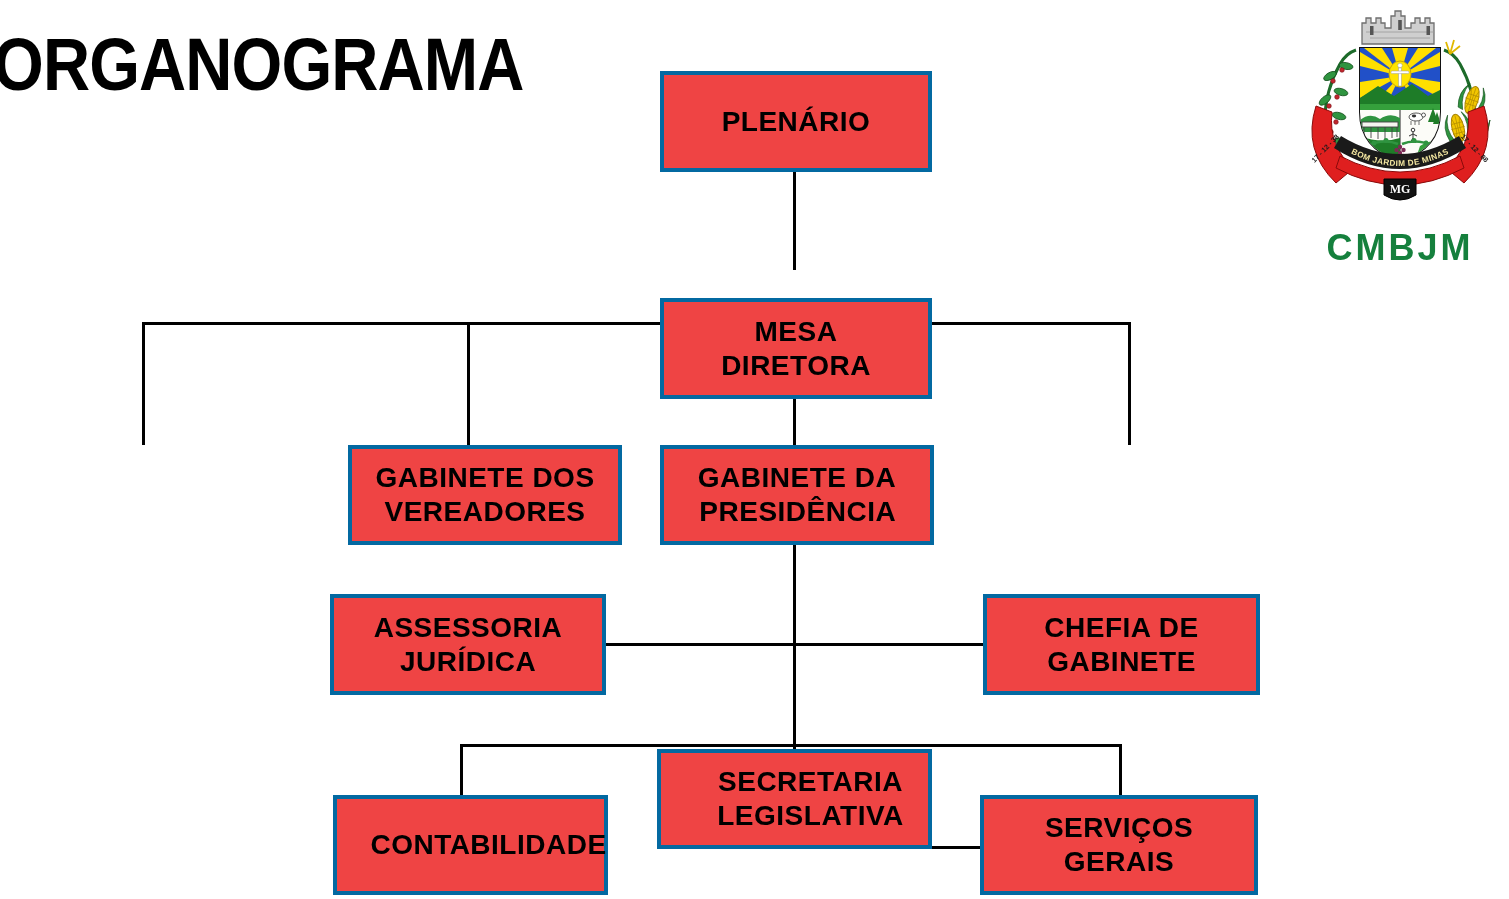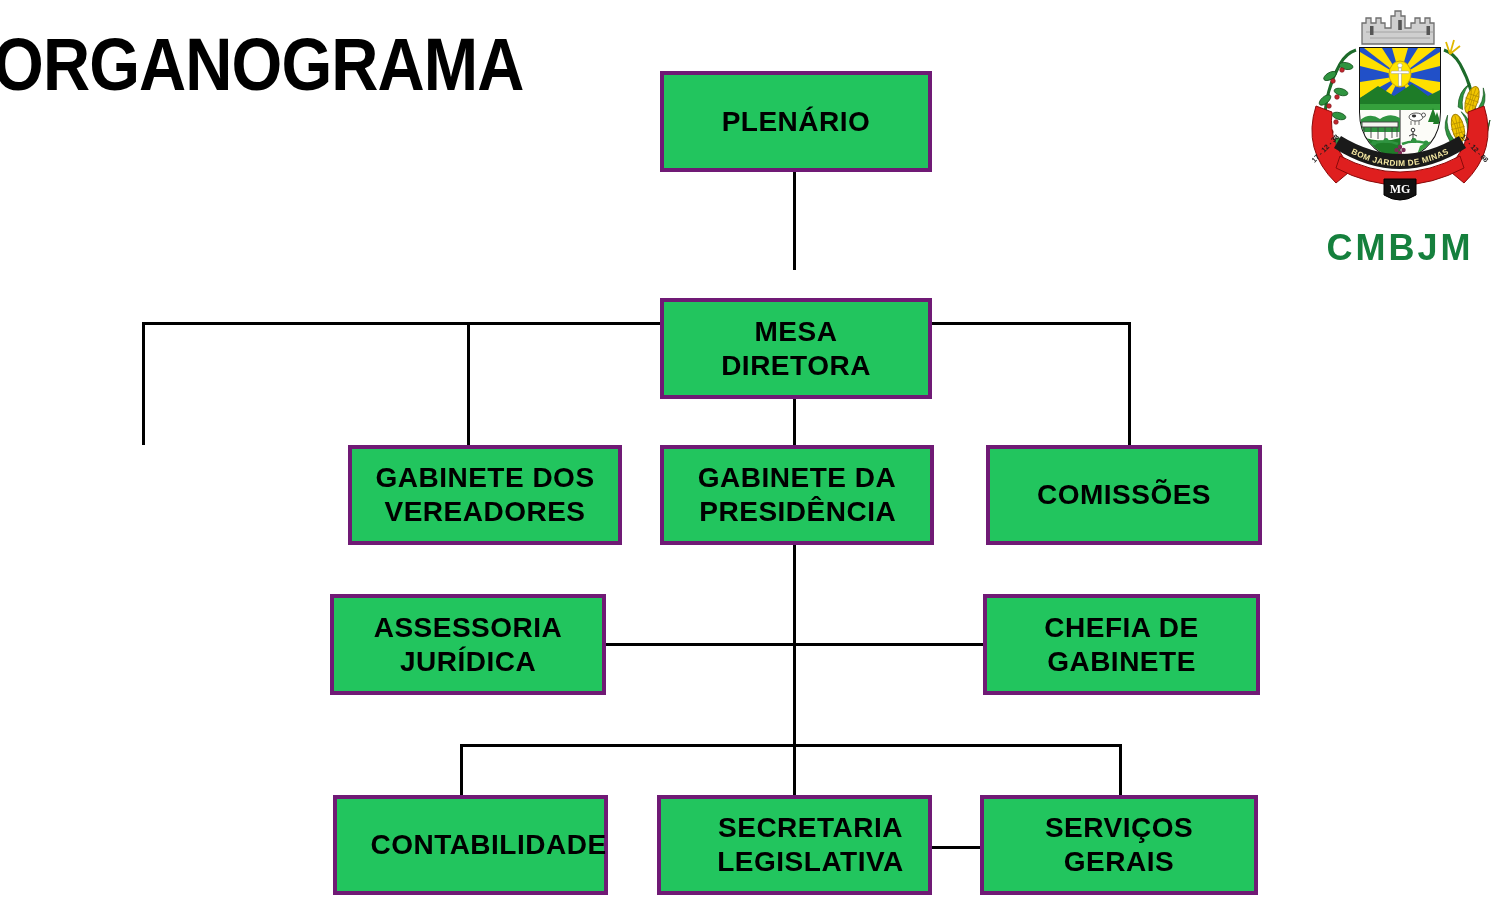--- a/index.html
+++ b/index.html
@@ -1,39 +1,39 @@
 <!DOCTYPE html>
 <html><head>
 <meta charset="utf-8">
 <style>
   html,body{margin:0;padding:0;background:#ffffff;}
   .stage{position:relative;width:1494px;height:899px;background:#fff;overflow:hidden;
          font-family:"Liberation Sans",sans-serif;border-radius:13px;}
   .title{position:absolute;left:-7px;top:27px;font-size:75px;font-weight:700;color:#000;
          letter-spacing:-1px;white-space:nowrap;transform:scaleX(0.87);transform-origin:left top;
          line-height:1;}
-  .box{position:absolute;background:#22c55e;border:4px solid #701a75;box-sizing:border-box;
+  .box{position:absolute;background:#ef4444;border:4px solid #0369a1;box-sizing:border-box;
        display:flex;align-items:center;justify-content:center;text-align:center;}
   .box span{font-size:28px;font-weight:700;color:#000;line-height:34px;letter-spacing:0.5px;
             white-space:pre-line;}
   .ln{position:absolute;background:#000;}
   .crest{position:absolute;left:1300px;top:0px;width:200px;height:215px;}
   .acronym{position:absolute;left:1298px;top:222px;width:204px;text-align:center;
            font-size:36px;font-weight:700;color:#15803d;letter-spacing:3px;line-height:1;margin-top:8px;}
   
   .b-plenario{left:660px;top:71px;width:272px;height:101px;}
   .b-mesa{left:660px;top:270px;width:272px;height:101px;margin-top:28px;}
   .b-ouvidoria{left:5px;top:445px;width:275px;height:99px;}
   .b-vereadores{left:348px;top:445px;width:274px;height:100px;}
   .b-presidencia{left:660px;top:445px;width:274px;height:100px;text-align:right;}
   .b-comissoes{left:986px;top:445px;width:276px;height:100px;}
   .b-assessoria{left:330px;top:594px;width:276px;height:101px;align-items:center;}
   .b-chefia{left:983px;top:594px;width:277px;height:101px;}
   .b-contabilidade{left:333px;top:795px;width:275px;height:100px;padding-left:36px;}
-  .b-secretaria{left:657px;top:795px;width:275px;height:100px;padding-left:32px;}
+  .b-secretaria{left:657px;top:749px;width:275px;height:100px;padding-left:32px;}
   .b-servicos{left:980px;top:795px;width:278px;height:100px;}
 </style>
 </head>
 <body>
 
 <div class="stage">
 
   <div class="title">ORGANOGRAMA</div>
 
   <div class="crest">
@@ -203,23 +203,20 @@
 DIRETORA</span>
   </div>
   <div class="box b-vereadores">
     <span>GABINETE DOS
 VEREADORES</span>
   </div>
   <div class="box b-presidencia">
     <span>GABINETE DA
 PRESIDÊNCIA</span>
   </div>
-  <div class="box b-comissoes">
-    <span>COMISSÕES</span>
-  </div>
   <div class="box b-assessoria">
     <span>ASSESSORIA
 JURÍDICA</span>
   </div>
   <div class="box b-chefia">
     <span>CHEFIA DE
 GABINETE</span>
   </div>
   <div class="box b-contabilidade">
     <span>CONTABILIDADE</span>

